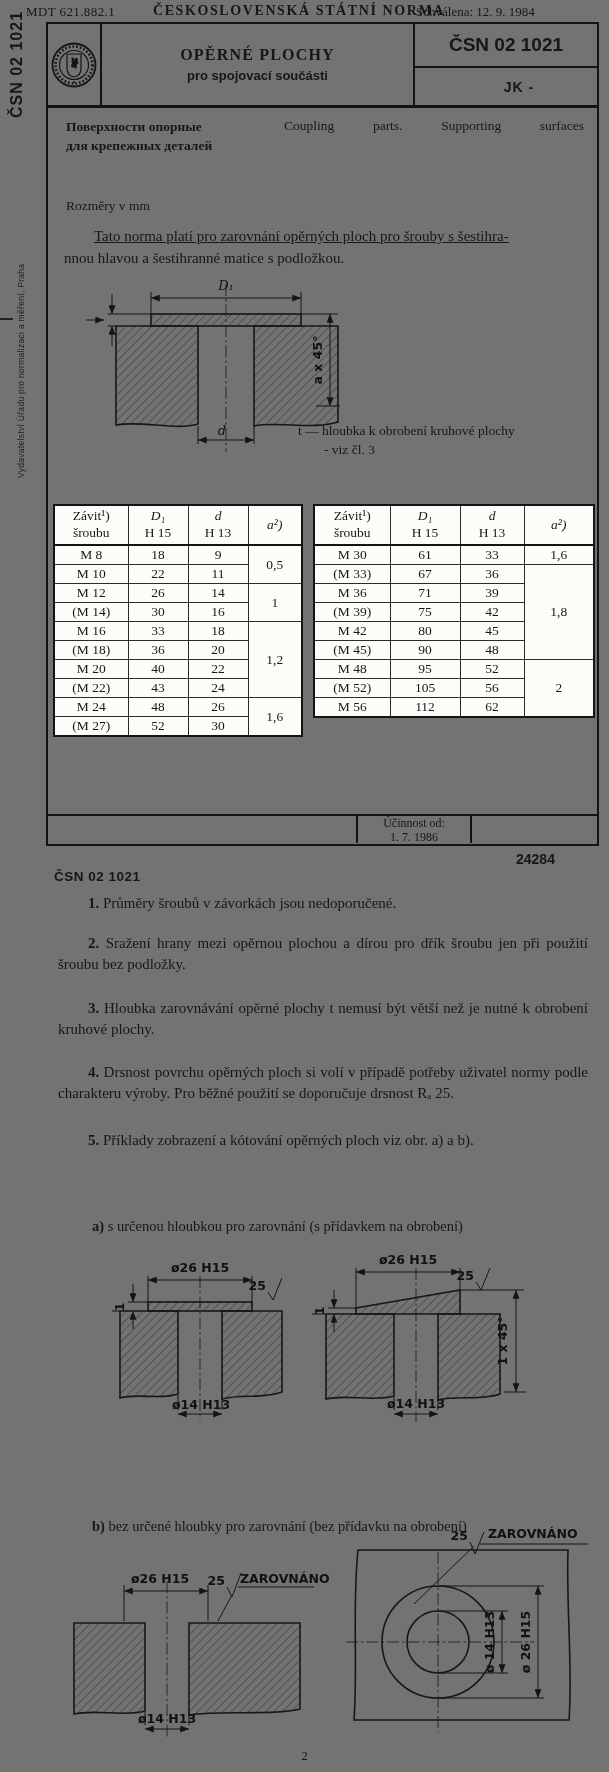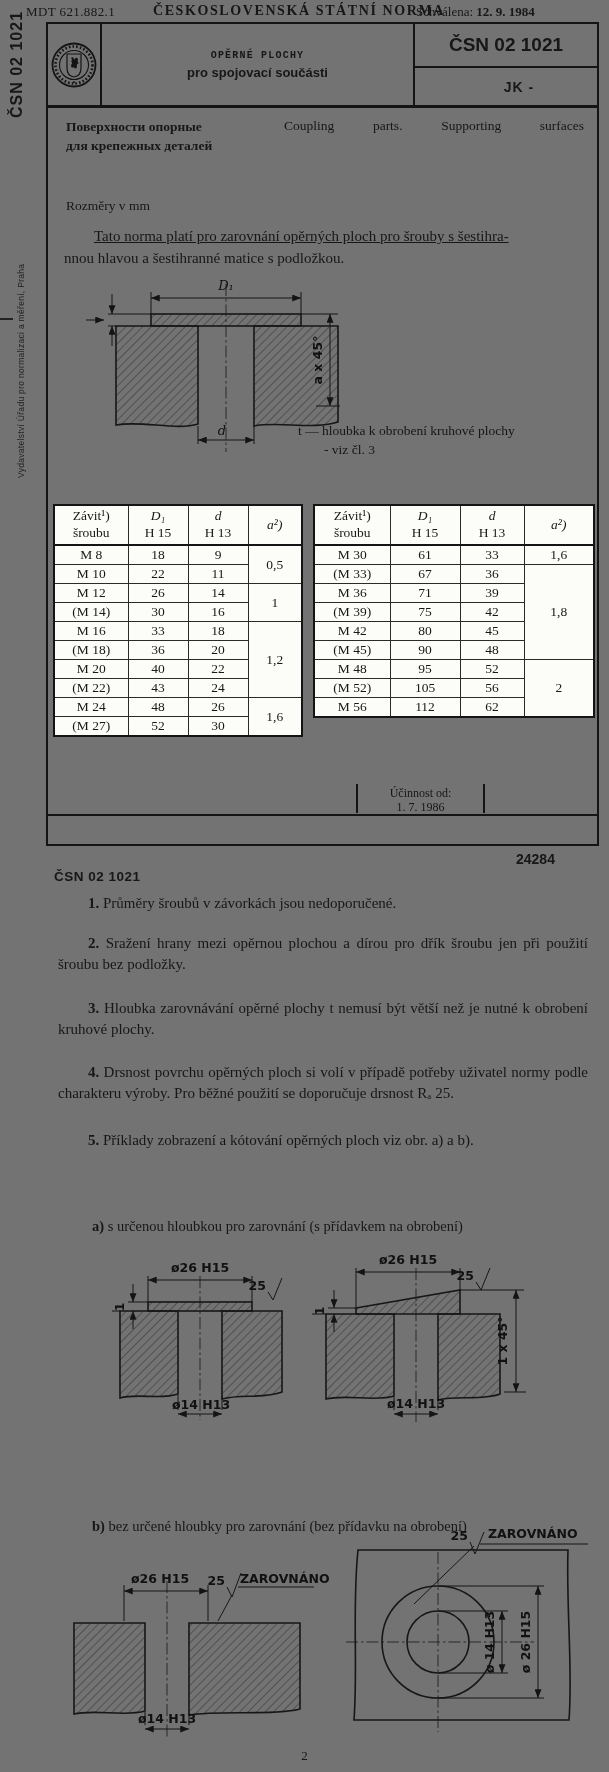--- a/index.html
+++ b/index.html
@@ -7,41 +7,41 @@
   .page { position:relative; width:609px; height:1772px; margin:0 auto;
           background:#737373; color:#171717;
           font-family:"Liberation Serif", serif; overflow:hidden; }
   .abs { position:absolute; }
 
   
   .mdt { left:26px; top:4px; font-size:13px; letter-spacing:.4px; }
   .mast-title { left:118px; top:3px; width:362px; text-align:center;
                 font-size:14px; font-weight:600; letter-spacing:1.6px; }
   .approved { left:416px; top:4px; font-size:13px; white-space:nowrap; }
-  .approved .bd { font-weight:700; }
+  .approved .bd { font-weight:400; }
 
   
   .v-csn { left:8px; top:118px; transform-origin:0 0; transform:rotate(-90deg);
            font-family:"Liberation Sans",sans-serif; font-weight:700;
            font-size:16px; letter-spacing:1px; white-space:nowrap; }
   .v-pub { left:16px; top:478px; transform-origin:0 0; transform:rotate(-90deg);
            font-family:"Liberation Sans",sans-serif; font-size:8.5px;
            letter-spacing:.3px; white-space:nowrap; color:#222; }
   .fold { left:0; top:318px; width:13px; border-top:2px solid #222; height:0; }
 
   
   .frame { left:46px; top:22px; width:553px; height:824px; border:2.5px solid #141414; }
   .hdr { position:absolute; left:0; top:0; width:100%; height:84px;
          border-bottom:3px solid #141414; display:flex; }
   .logo-cell { width:54px; border-right:2px solid #141414;
                display:flex; align-items:center; justify-content:center; }
   .title-cell { flex:1; display:flex; flex-direction:column; align-items:center;
                 justify-content:center; gap:4px; }
-  .h-title { font-family:Liberation Mono, monospace; font-weight:700;
-             font-size:10px; letter-spacing:1.2px; }
+  .h-title { font-family:Liberation Serif, serif; font-weight:700;
+             font-size:16px; letter-spacing:1.2px; }
   .h-sub { font-family:"Liberation Sans",sans-serif; font-weight:700; font-size:13px; }
   .csn-cell { width:184px; border-left:2.5px solid #141414; display:flex; flex-direction:column; }
   .csn-top { height:44px; border-bottom:2px solid #141414; display:flex;
              align-items:center; justify-content:center;
              font-family:"Liberation Sans",sans-serif; font-weight:700; font-size:19px; }
   .csn-bot { flex:1; display:flex; align-items:center; justify-content:center;
              font-family:"Liberation Sans",sans-serif; font-size:14px;
              font-weight:600; letter-spacing:1px;padding-left:26px; }
 
   .ru { left:18px; top:94px; font-size:13.5px; font-weight:600; line-height:1.4; }
@@ -58,21 +58,21 @@
                border:2.5px solid #141414; background:#fcfcf9; }
   .spec th, .spec td { border:1px solid #2a2a2a; text-align:center; }
   .spec thead th { border-bottom:2px solid #141414; font-weight:400;
                    height:40px; padding:2px 4px; line-height:1.25; }
   .spec td { height:17px; padding:1px 5px; }
   .t-left  { left:5px;  top:480px; }
   .t-right { left:265px; top:480px; }
   .it { font-style:italic; }
 
   .foot-line { left:0; top:790px; width:100%; border-top:2px solid #141414; height:0; }
-  .foot-cell { left:308px; top:760px; width:129px; height:29px;
+  .foot-cell { left:308px; top:790px; width:116px; height:29px;
                border-left:2px solid #141414; border-right:2px solid #141414;
                text-align:center; font-size:12px; line-height:1.2; padding-top:2px; }
 
   .print-no { left:516px; top:851px; font-family:"Liberation Sans",sans-serif;
               font-weight:700; font-size:14px; }
   .csn-ref { left:54px; top:869px; font-family:"Liberation Sans",sans-serif;
              font-weight:700; font-size:13.5px; letter-spacing:.5px; }
 
   .clause { left:58px; width:530px; font-size:15px; line-height:1.42;
             text-align:justify; text-indent:30px; }

